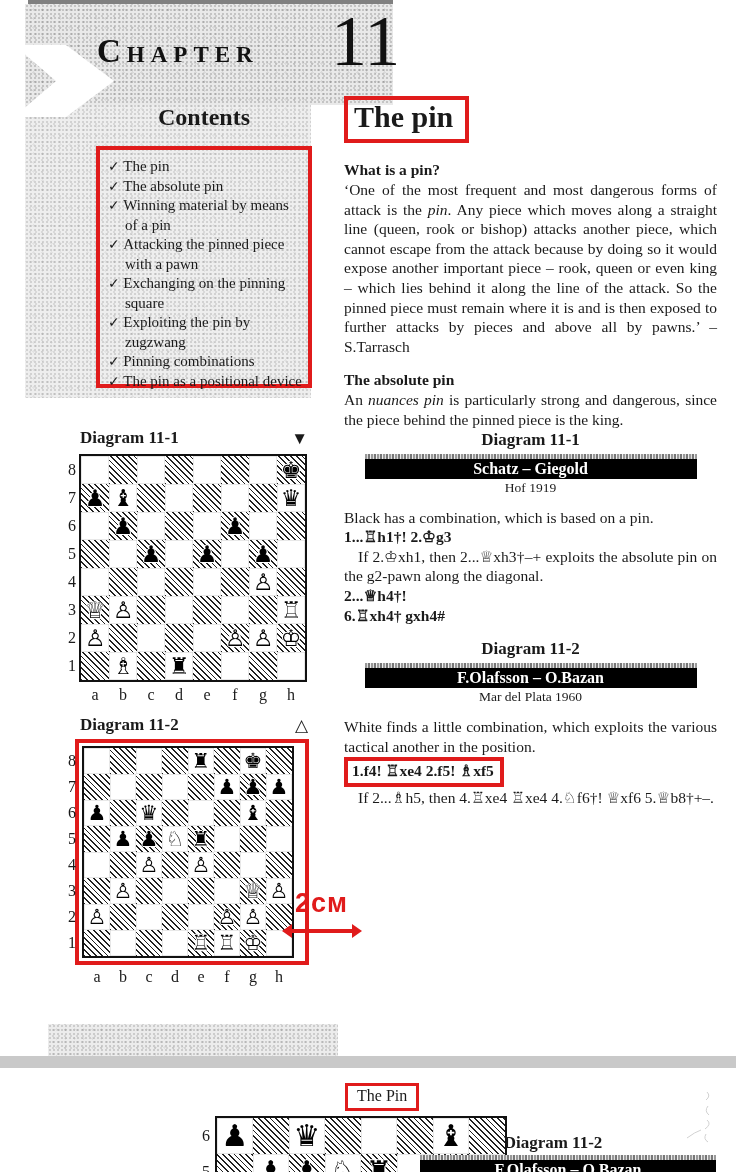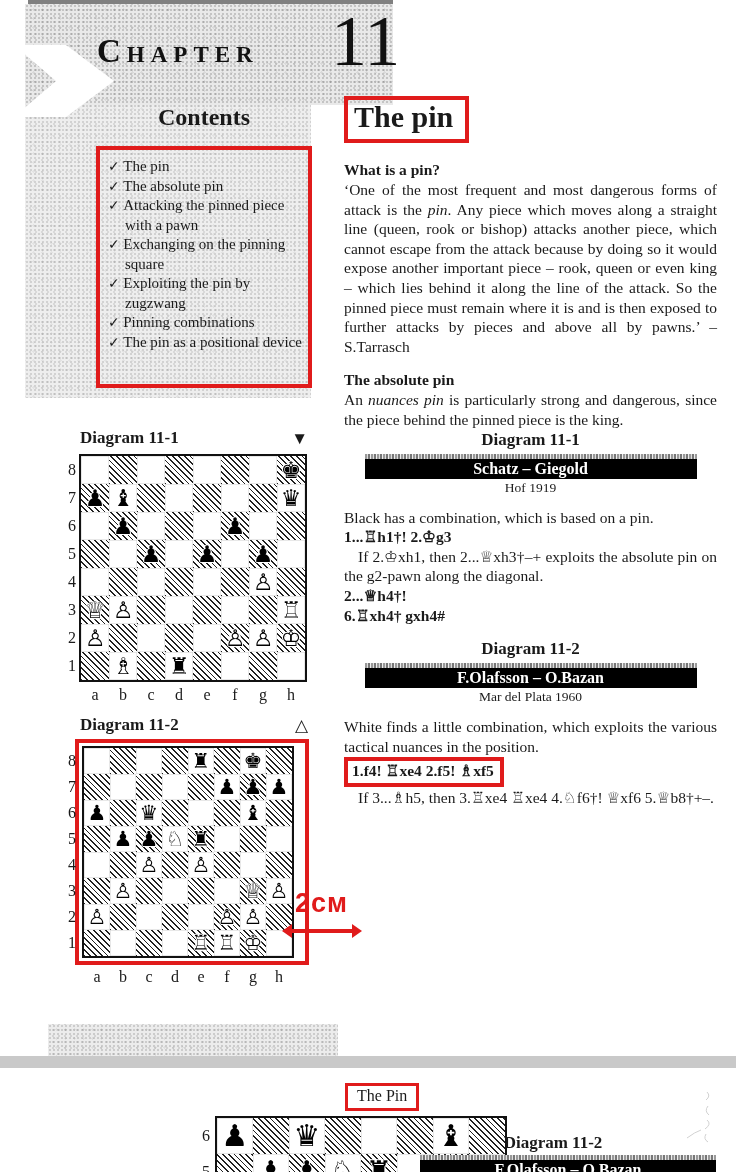--- a/index.html
+++ b/index.html
@@ -102,20 +102,21 @@
   <div class="chevron"></div>
   <div class="noise noise-bottom"></div>
 
   <div class="chapter-word">Chapter</div>
   <div class="chapter-num">11</div>
 
   <div class="contents-title">Contents</div>
   <div class="contents-box" id="contents-list">
       <div class="item"><span class="check">✓ </span>The pin</div>
       <div class="item"><span class="check">✓ </span>The absolute pin</div>
+      <div class="item"><span class="check">✓ </span>Winning material by means of a pin</div>
       <div class="item"><span class="check">✓ </span>Attacking the pinned piece with a pawn</div>
       <div class="item"><span class="check">✓ </span>Exchanging on the pinning square</div>
       <div class="item"><span class="check">✓ </span>Exploiting the pin by zugzwang</div>
       <div class="item"><span class="check">✓ </span>Pinning combinations</div>
       <div class="item"><span class="check">✓ </span>The pin as a positional device</div>
     </div>
 
   <div class="dg-titlerow" style="left:80px; top:428px; width:228px;">
     <span class="dg-title">Diagram 11-1</span>
     <span class="dg-marker">▼</span>
@@ -388,25 +389,25 @@
     <div class="movebold">2...♕h4†!</div>
     <div class="movebold gap14">6.♖xh4† gxh4#</div>
 
     <div class="dg-centerlabel">Diagram 11-2</div>
     <div class="bar gap8">
       <div class="speck"></div>
       <div class="bk">F.Olafsson – O.Bazan</div>
     </div>
     <div class="venue">Mar del Plata 1960</div>
 
-    <div class="para">White finds a little combination, which exploits the various tactical nuances in the position.</div>
+    <div class="para">White finds a little combination, which exploits the various tactical another in the position.</div>
     <div>
       <span class="movebox"><span class="movebold">1.f4! ♖xe4 2.f5! ♗xf5</span></span>
     </div>
-    <div class="para indent">If 3...♗h5, then 3.♖xe4 ♖xe4 4.♘f6†! ♕xf6 5.♕b8†+–.</div>
+    <div class="para indent">If 2...♗h5, then 4.♖xe4 ♖xe4 4.♘f6†! ♕xf6 5.♕b8†+–.</div>
   </div>
 
   <div class="measure-label">2см</div>
   <div class="measure-arrow"></div>
 
   <div class="separator"></div>
 
   <div class="pin-box2">
     <span>The Pin</span>
   </div>

